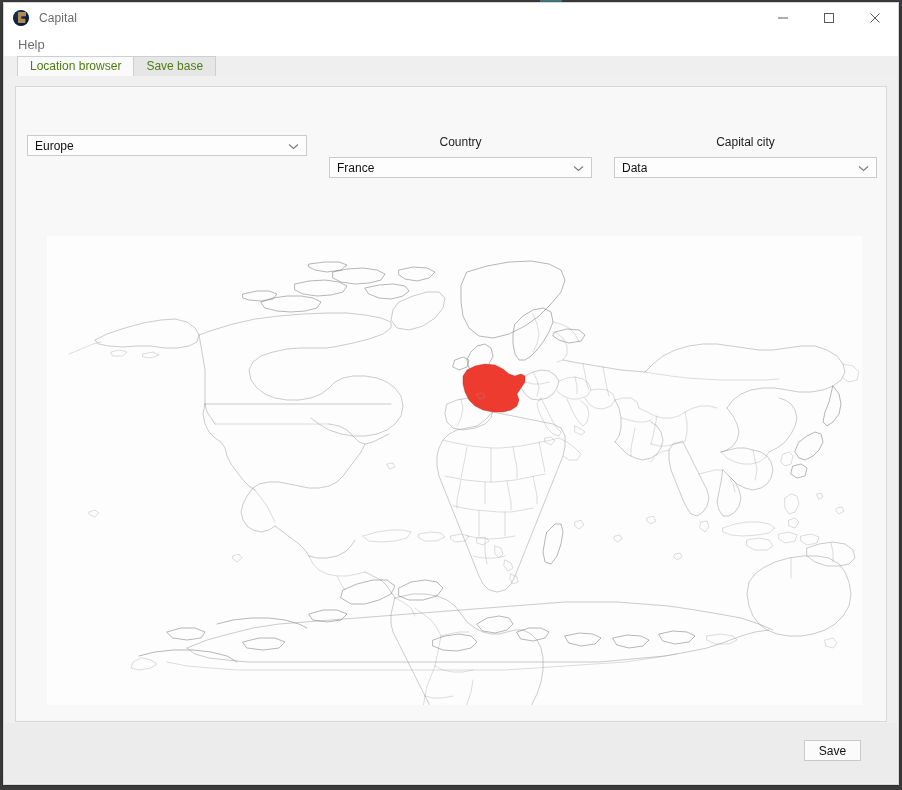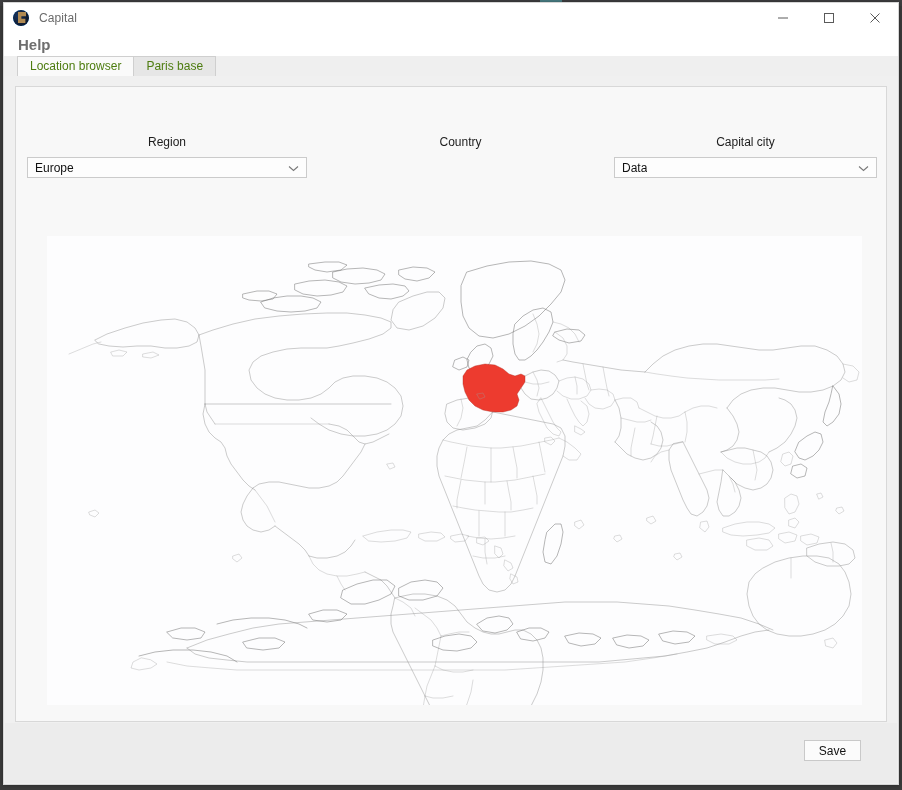--- a/index.html
+++ b/index.html
@@ -109,24 +109,23 @@
   
   #menubar {
     height: 23px;
     background: #ffffff;
     display: flex;
     align-items: center;
     padding-left: 11px;
     box-sizing: border-box;
   }
   .menu-item {
-    font-size: 15px;
+    font-size: 13px;
     color: #6e6e6e;
     padding: 1px 3px;
-    font-weight: bold;
   }
 
   
   #tabstrip {
     position: relative;
     height: 20px;
     background: #efefef;
     padding-left: 13px;
     box-sizing: border-box;
     display: flex;
@@ -316,41 +315,48 @@
         </div>
       </div>
     </div>
 
     <div id="menubar">
       <div class="menu-item">Help</div>
     </div>
 
     <div id="tabstrip">
       <div class="tab active">Location browser</div>
-      <div class="tab">Paris base</div>
+      <div class="tab">Save base</div>
     </div>
 
     <div id="tabpanel">
 
       <div id="selector-row">
 
         <div class="selector" style="width:302px;">
-          <div class="selector-label">Region</div>
           <div class="combobox">
             <span class="combobox-value">Europe</span>
             <span class="combobox-arrow">
               <svg width="11" height="7" viewBox="0 0 11 7">
                 <polyline points="1,1.5 5.5,5.5 10,1.5" fill="none" stroke="#7a7a7a" stroke-width="1.1"></polyline>
               </svg>
             </span>
           </div>
         </div>
 
         <div class="selector" style="width:285px;">
           <div class="selector-label">Country</div>
+          <div class="combobox">
+            <span class="combobox-value">France</span>
+            <span class="combobox-arrow">
+              <svg width="11" height="7" viewBox="0 0 11 7">
+                <polyline points="1,1.5 5.5,5.5 10,1.5" fill="none" stroke="#7a7a7a" stroke-width="1.1"></polyline>
+              </svg>
+            </span>
+          </div>
         </div>
 
         <div class="selector" style="width:285px;">
           <div class="selector-label">Capital city</div>
           <div class="combobox">
             <span class="combobox-value">Data</span>
             <span class="combobox-arrow">
               <svg width="11" height="7" viewBox="0 0 11 7">
                 <polyline points="1,1.5 5.5,5.5 10,1.5" fill="none" stroke="#7a7a7a" stroke-width="1.1"></polyline>
               </svg>

